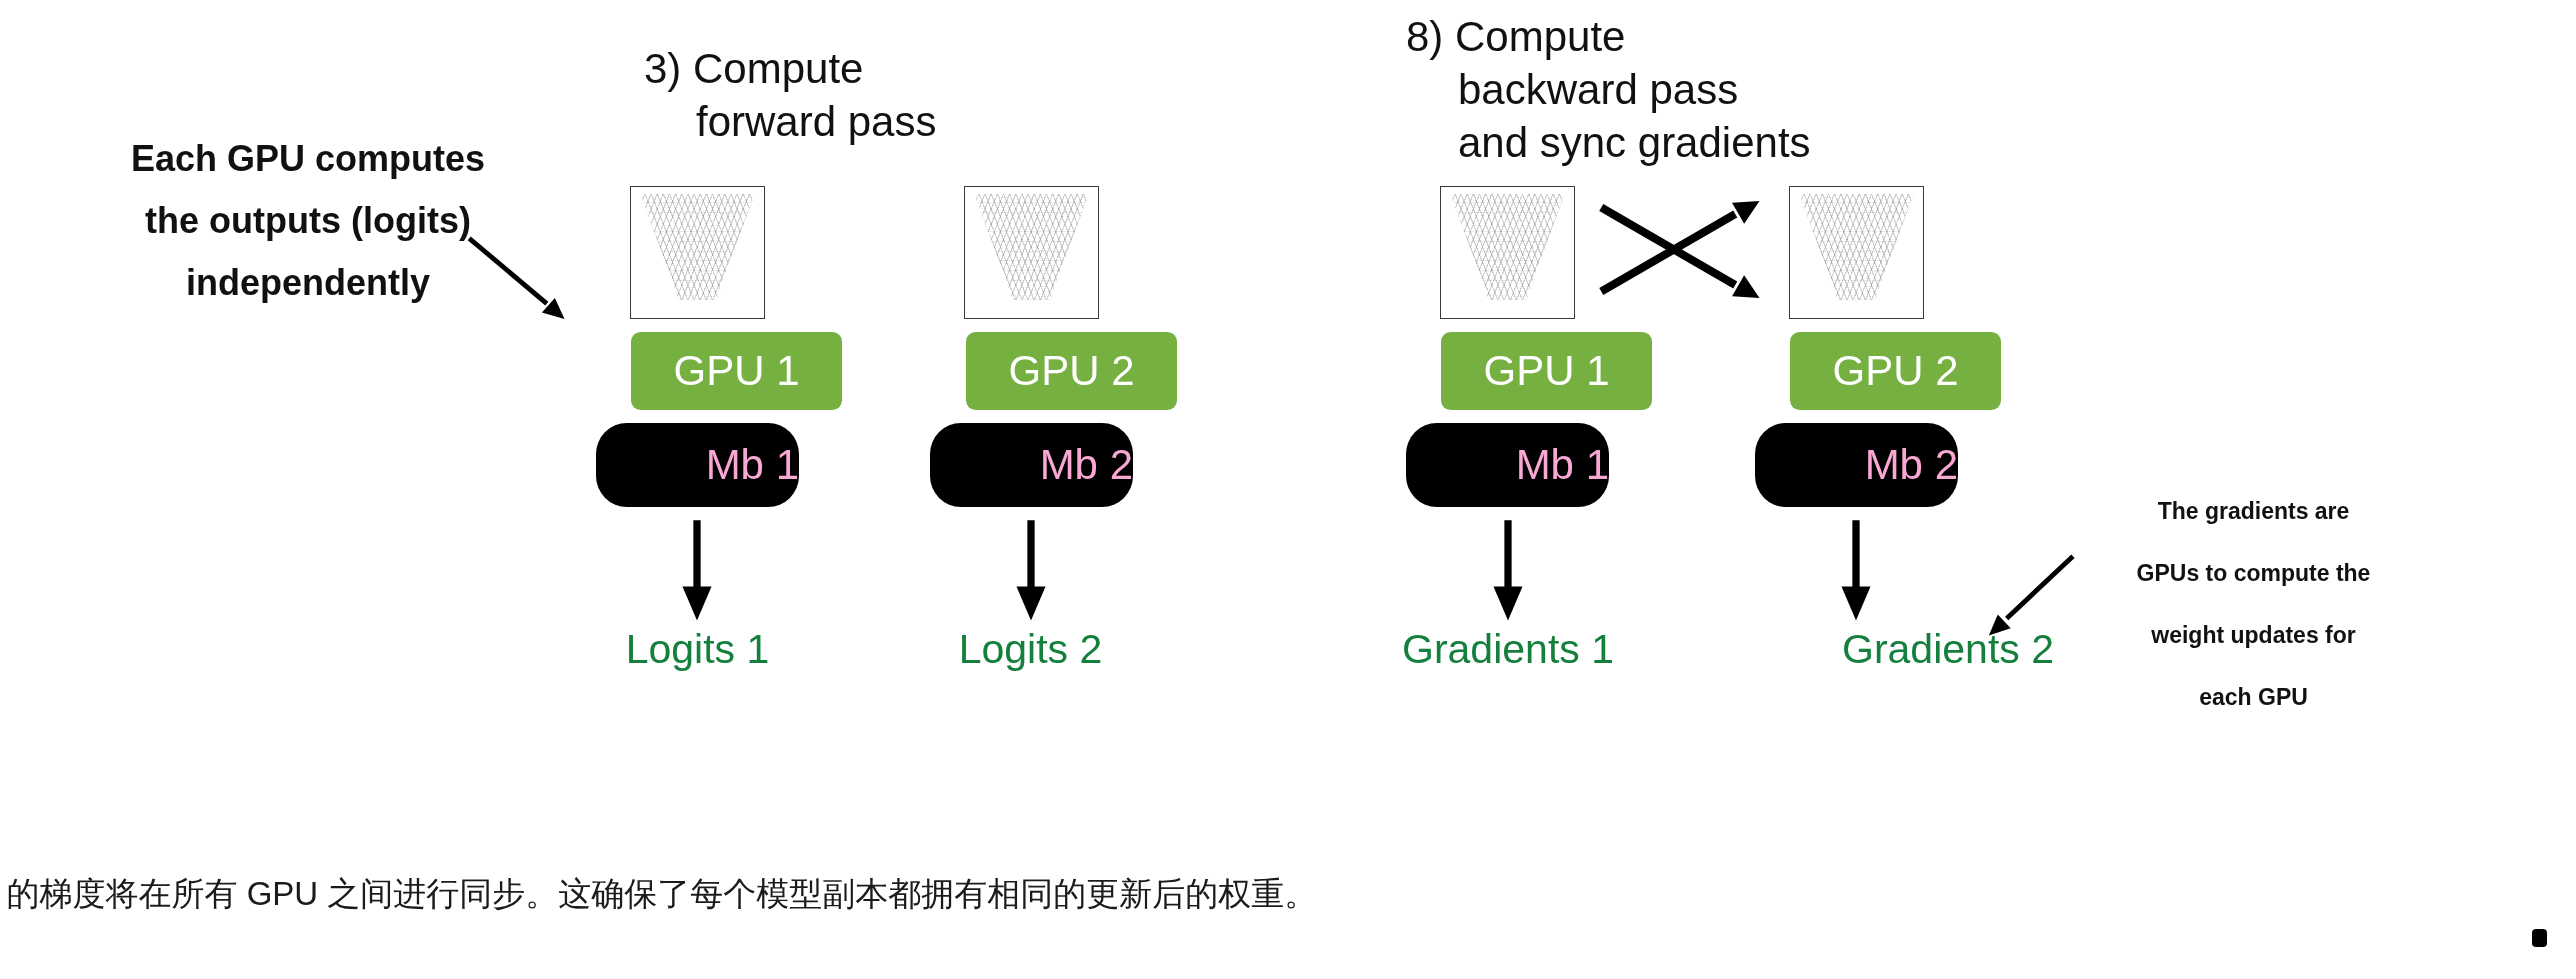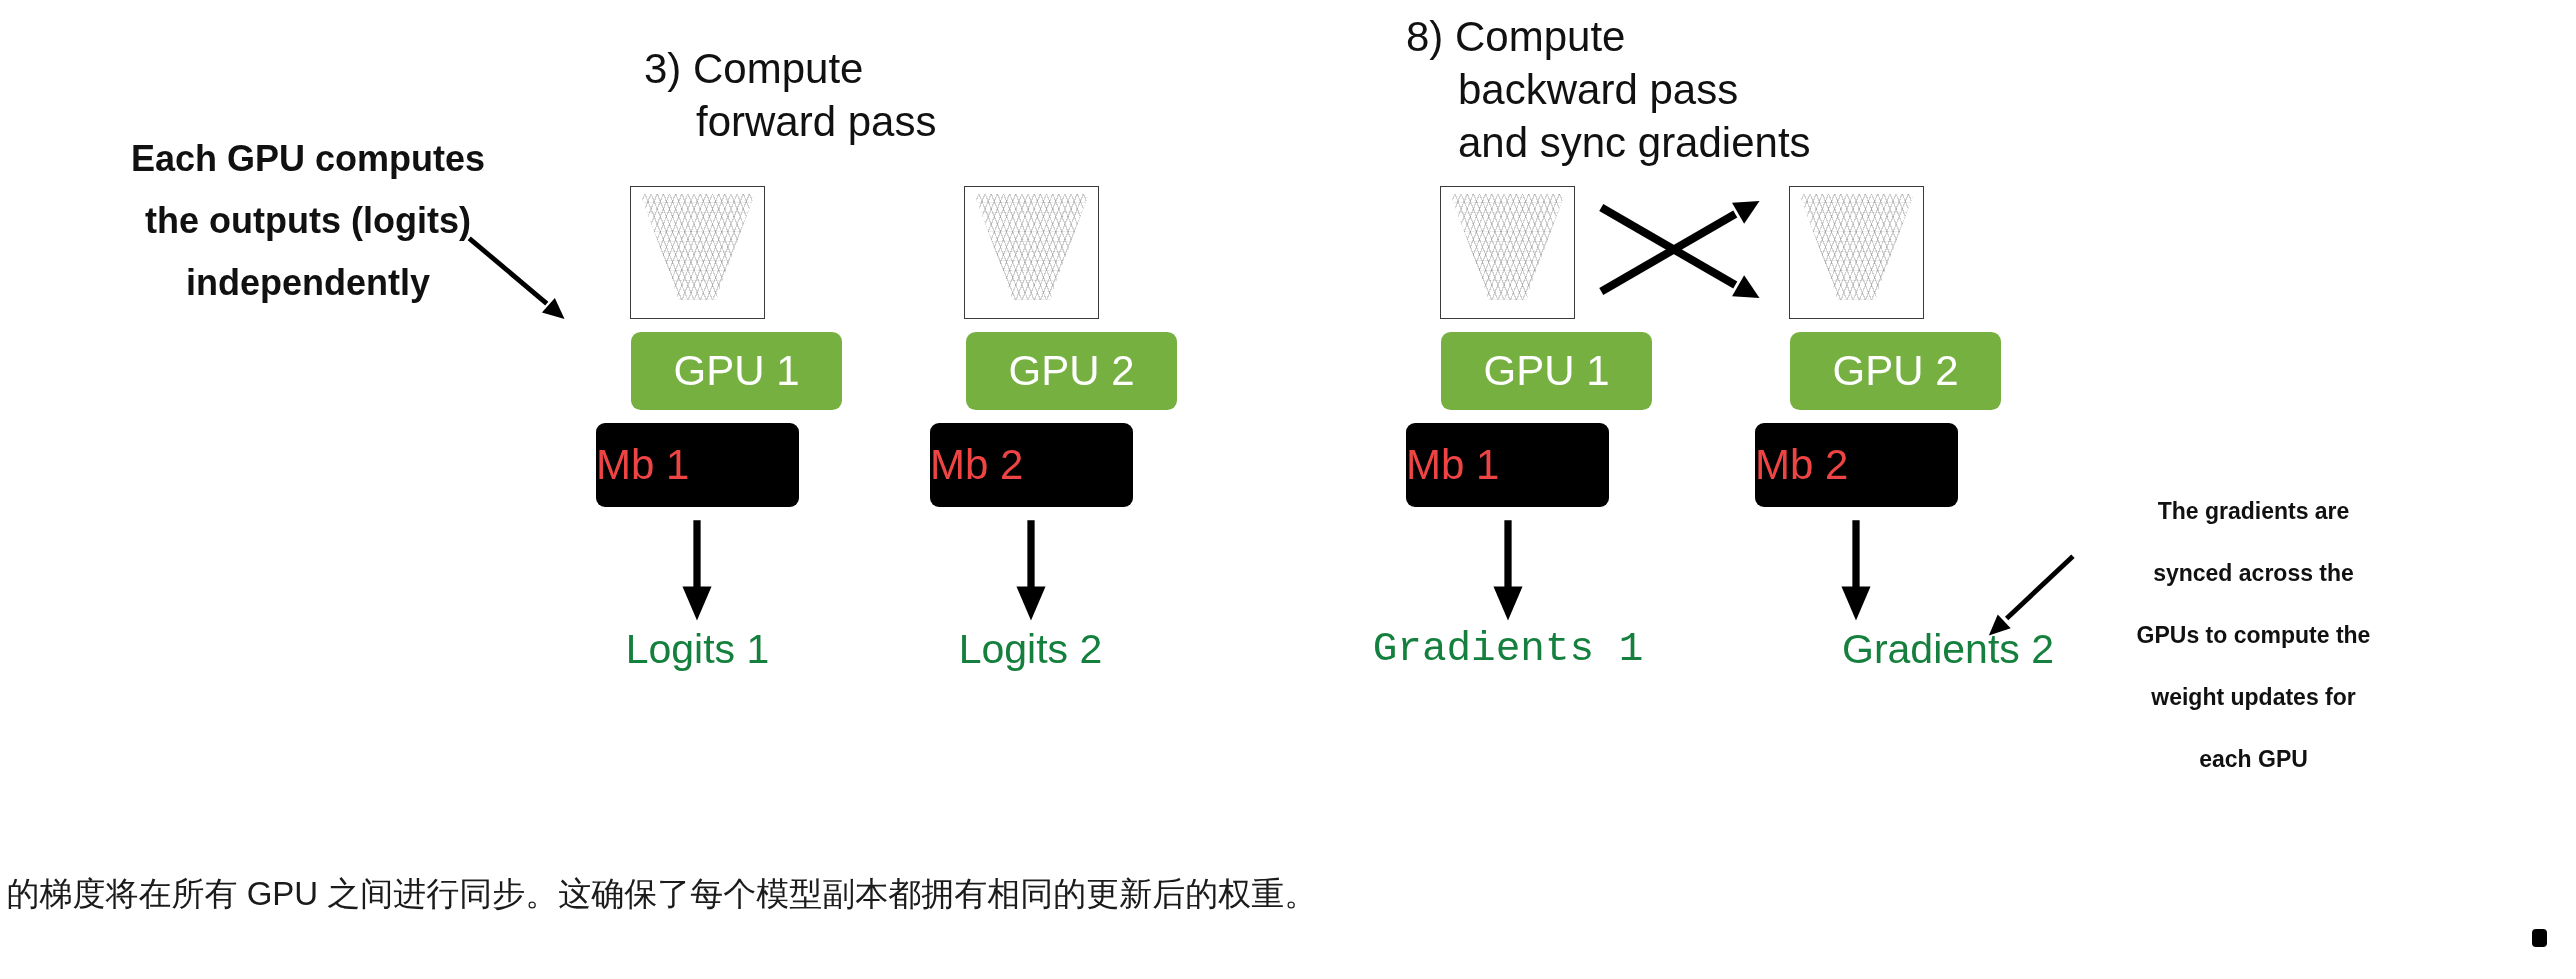--- a/index.html
+++ b/index.html
@@ -41,25 +41,25 @@
     border-radius: 9.7px;
     color: #ffffff;
     font-size: 42px;
     line-height: 78px;
     text-align: center;
     margin-left: 40px;
   }
   .mb-box {
     width: 203px; height: 84px;
     background: var(--mb-black, #000);
-    border-radius: 9px;
-    color: #ef4444;
+    border-radius: 31px;
+    color: #f9a8d4;
     font-size: 42px;
     line-height: 84px;
-    text-align: left;
+    text-align: right;
   }
   .out-label {
     font-size: 41px;
     color: #15803d;
     text-align: center;
     white-space: nowrap;
   }
 
   .caption { font-size: 33px; line-height: 49px; color: #1b1b1b; white-space: nowrap; }
 
@@ -129,21 +129,21 @@
       <div class="nn-mesh"></div>
     </div>
   <div class="abs gpu-box" style="left:1401px; top:332px;">GPU 1</div>
   <div class="abs mb-box" style="left:1406px; top:423px;">Mb 1</div>
   <div class="abs" style="left:1490px; top:517px;">
     <svg width="36" height="105" viewBox="0 0 44 130">
         <line x1="22" y1="4" x2="22" y2="92" stroke="#000" stroke-width="9"></line>
         <polygon points="22,128 4,86 40,86" fill="#000"></polygon>
       </svg>
   </div>
-  <div class="abs out-label" style="left:1370px; top:626px; width:276px;font-family:Liberation Mono, monospace;">Gradients 1</div>
+  <div class="abs out-label" style="left:1370px; top:626px; width:276px;">Gradients 1</div>
 
   <div class="abs" style="left:1589px; top:193px;">
     <svg width="186" height="113" viewBox="0 0 220 140">
       <line x1="10" y1="122" x2="176" y2="26" stroke="#000" stroke-width="10"></line>
       <polygon points="206,10 187,38 172,12" fill="#000"></polygon>
       <line x1="10" y1="18" x2="176" y2="114" stroke="#000" stroke-width="10"></line>
       <polygon points="206,130 172,128 187,102" fill="#000"></polygon>
     </svg>
   </div>
 
@@ -162,21 +162,20 @@
 
   <div class="abs" style="left:1984px; top:553px; width:93px; height:93px;">
     <svg width="93" height="93" viewBox="0 0 115 115">
       <line x1="110" y1="4" x2="28" y2="81" stroke="#000" stroke-width="6"></line>
       <polygon points="6,102 17,76 33,93" fill="#000"></polygon>
     </svg>
   </div>
 
   <div class="abs annotation annotation-right" style="left:2051px; top:480px; width:405px;">
     <div>The gradients are</div>
-    <div>synced across the</div>
     <div>GPUs to compute the</div>
     <div>weight updates for</div>
     <div>each GPU</div>
   </div>
 
   <div class="abs caption" style="left:6.5px; top:869px; width:2565px;">
     <div>的梯度将在所有 GPU 之间进行同步。这确保了每个模型副本都拥有相同的更新后的权重。</div>
   </div>
 
   <div class="abs cursor-dot" style="left:2532px; top:929px;"></div>

